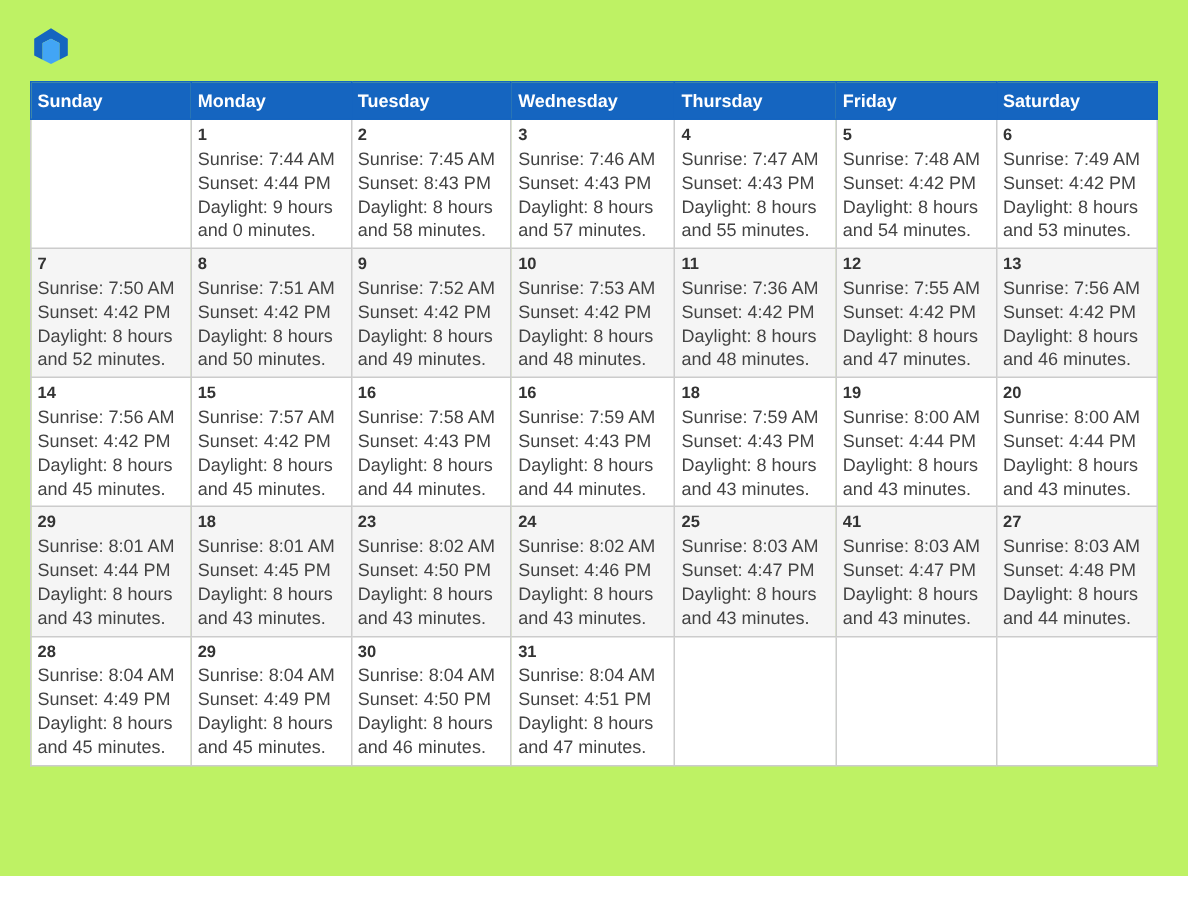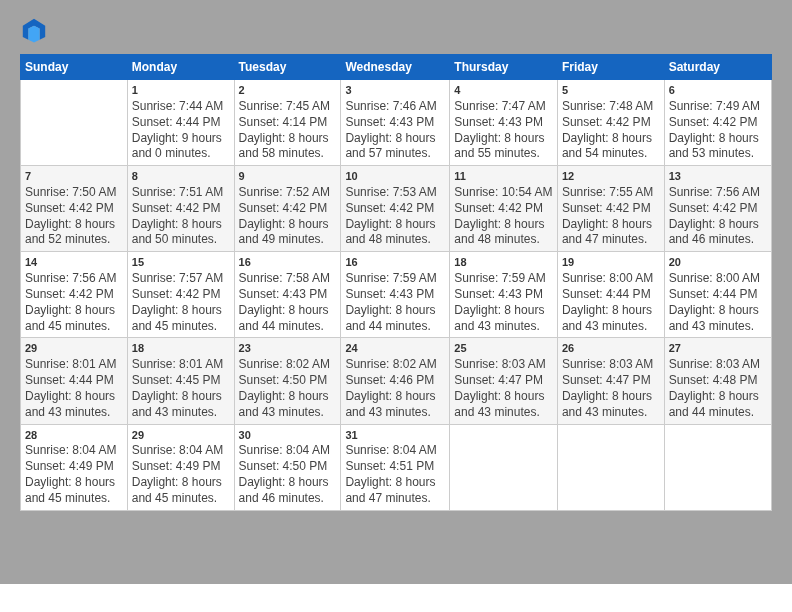--- a/index.html
+++ b/index.html
@@ -6,21 +6,21 @@
     body {
       font-family: Arial, sans-serif;
       background: #fff;
       width: 792px;
       height: 612px;
       overflow: hidden;
     }
     .page {
       width: 792px;
       height: 584px;
-      background: #a3a3a3;
+      background: #bef264;
       padding: 16px 20px 12px 20px;
     }
     .header {
       display: flex;
       justify-content: space-between;
       align-items: flex-start;
       margin-bottom: 10px;
     }
     .logo {
       display: flex;
@@ -140,21 +140,21 @@
           <td>
             <span class="day-num">1</span>
             <div class="cell-data">Sunrise: 7:44 AM
 Sunset: 4:44 PM
 Daylight: 9 hours
 and 0 minutes.</div>
           </td>
           <td>
             <span class="day-num">2</span>
             <div class="cell-data">Sunrise: 7:45 AM
-Sunset: 4:14 PM
+Sunset: 8:43 PM
 Daylight: 8 hours
 and 58 minutes.</div>
           </td>
           <td>
             <span class="day-num">3</span>
             <div class="cell-data">Sunrise: 7:46 AM
 Sunset: 4:43 PM
 Daylight: 8 hours
 and 57 minutes.</div>
           </td>
@@ -204,21 +204,21 @@
           </td>
           <td>
             <span class="day-num">10</span>
             <div class="cell-data">Sunrise: 7:53 AM
 Sunset: 4:42 PM
 Daylight: 8 hours
 and 48 minutes.</div>
           </td>
           <td>
             <span class="day-num">11</span>
-            <div class="cell-data">Sunrise: 10:54 AM
+            <div class="cell-data">Sunrise: 7:36 AM
 Sunset: 4:42 PM
 Daylight: 8 hours
 and 48 minutes.</div>
           </td>
           <td>
             <span class="day-num">12</span>
             <div class="cell-data">Sunrise: 7:55 AM
 Sunset: 4:42 PM
 Daylight: 8 hours
 and 47 minutes.</div>
@@ -312,21 +312,21 @@
 and 43 minutes.</div>
           </td>
           <td>
             <span class="day-num">25</span>
             <div class="cell-data">Sunrise: 8:03 AM
 Sunset: 4:47 PM
 Daylight: 8 hours
 and 43 minutes.</div>
           </td>
           <td>
-            <span class="day-num">26</span>
+            <span class="day-num">41</span>
             <div class="cell-data">Sunrise: 8:03 AM
 Sunset: 4:47 PM
 Daylight: 8 hours
 and 43 minutes.</div>
           </td>
           <td>
             <span class="day-num">27</span>
             <div class="cell-data">Sunrise: 8:03 AM
 Sunset: 4:48 PM
 Daylight: 8 hours

